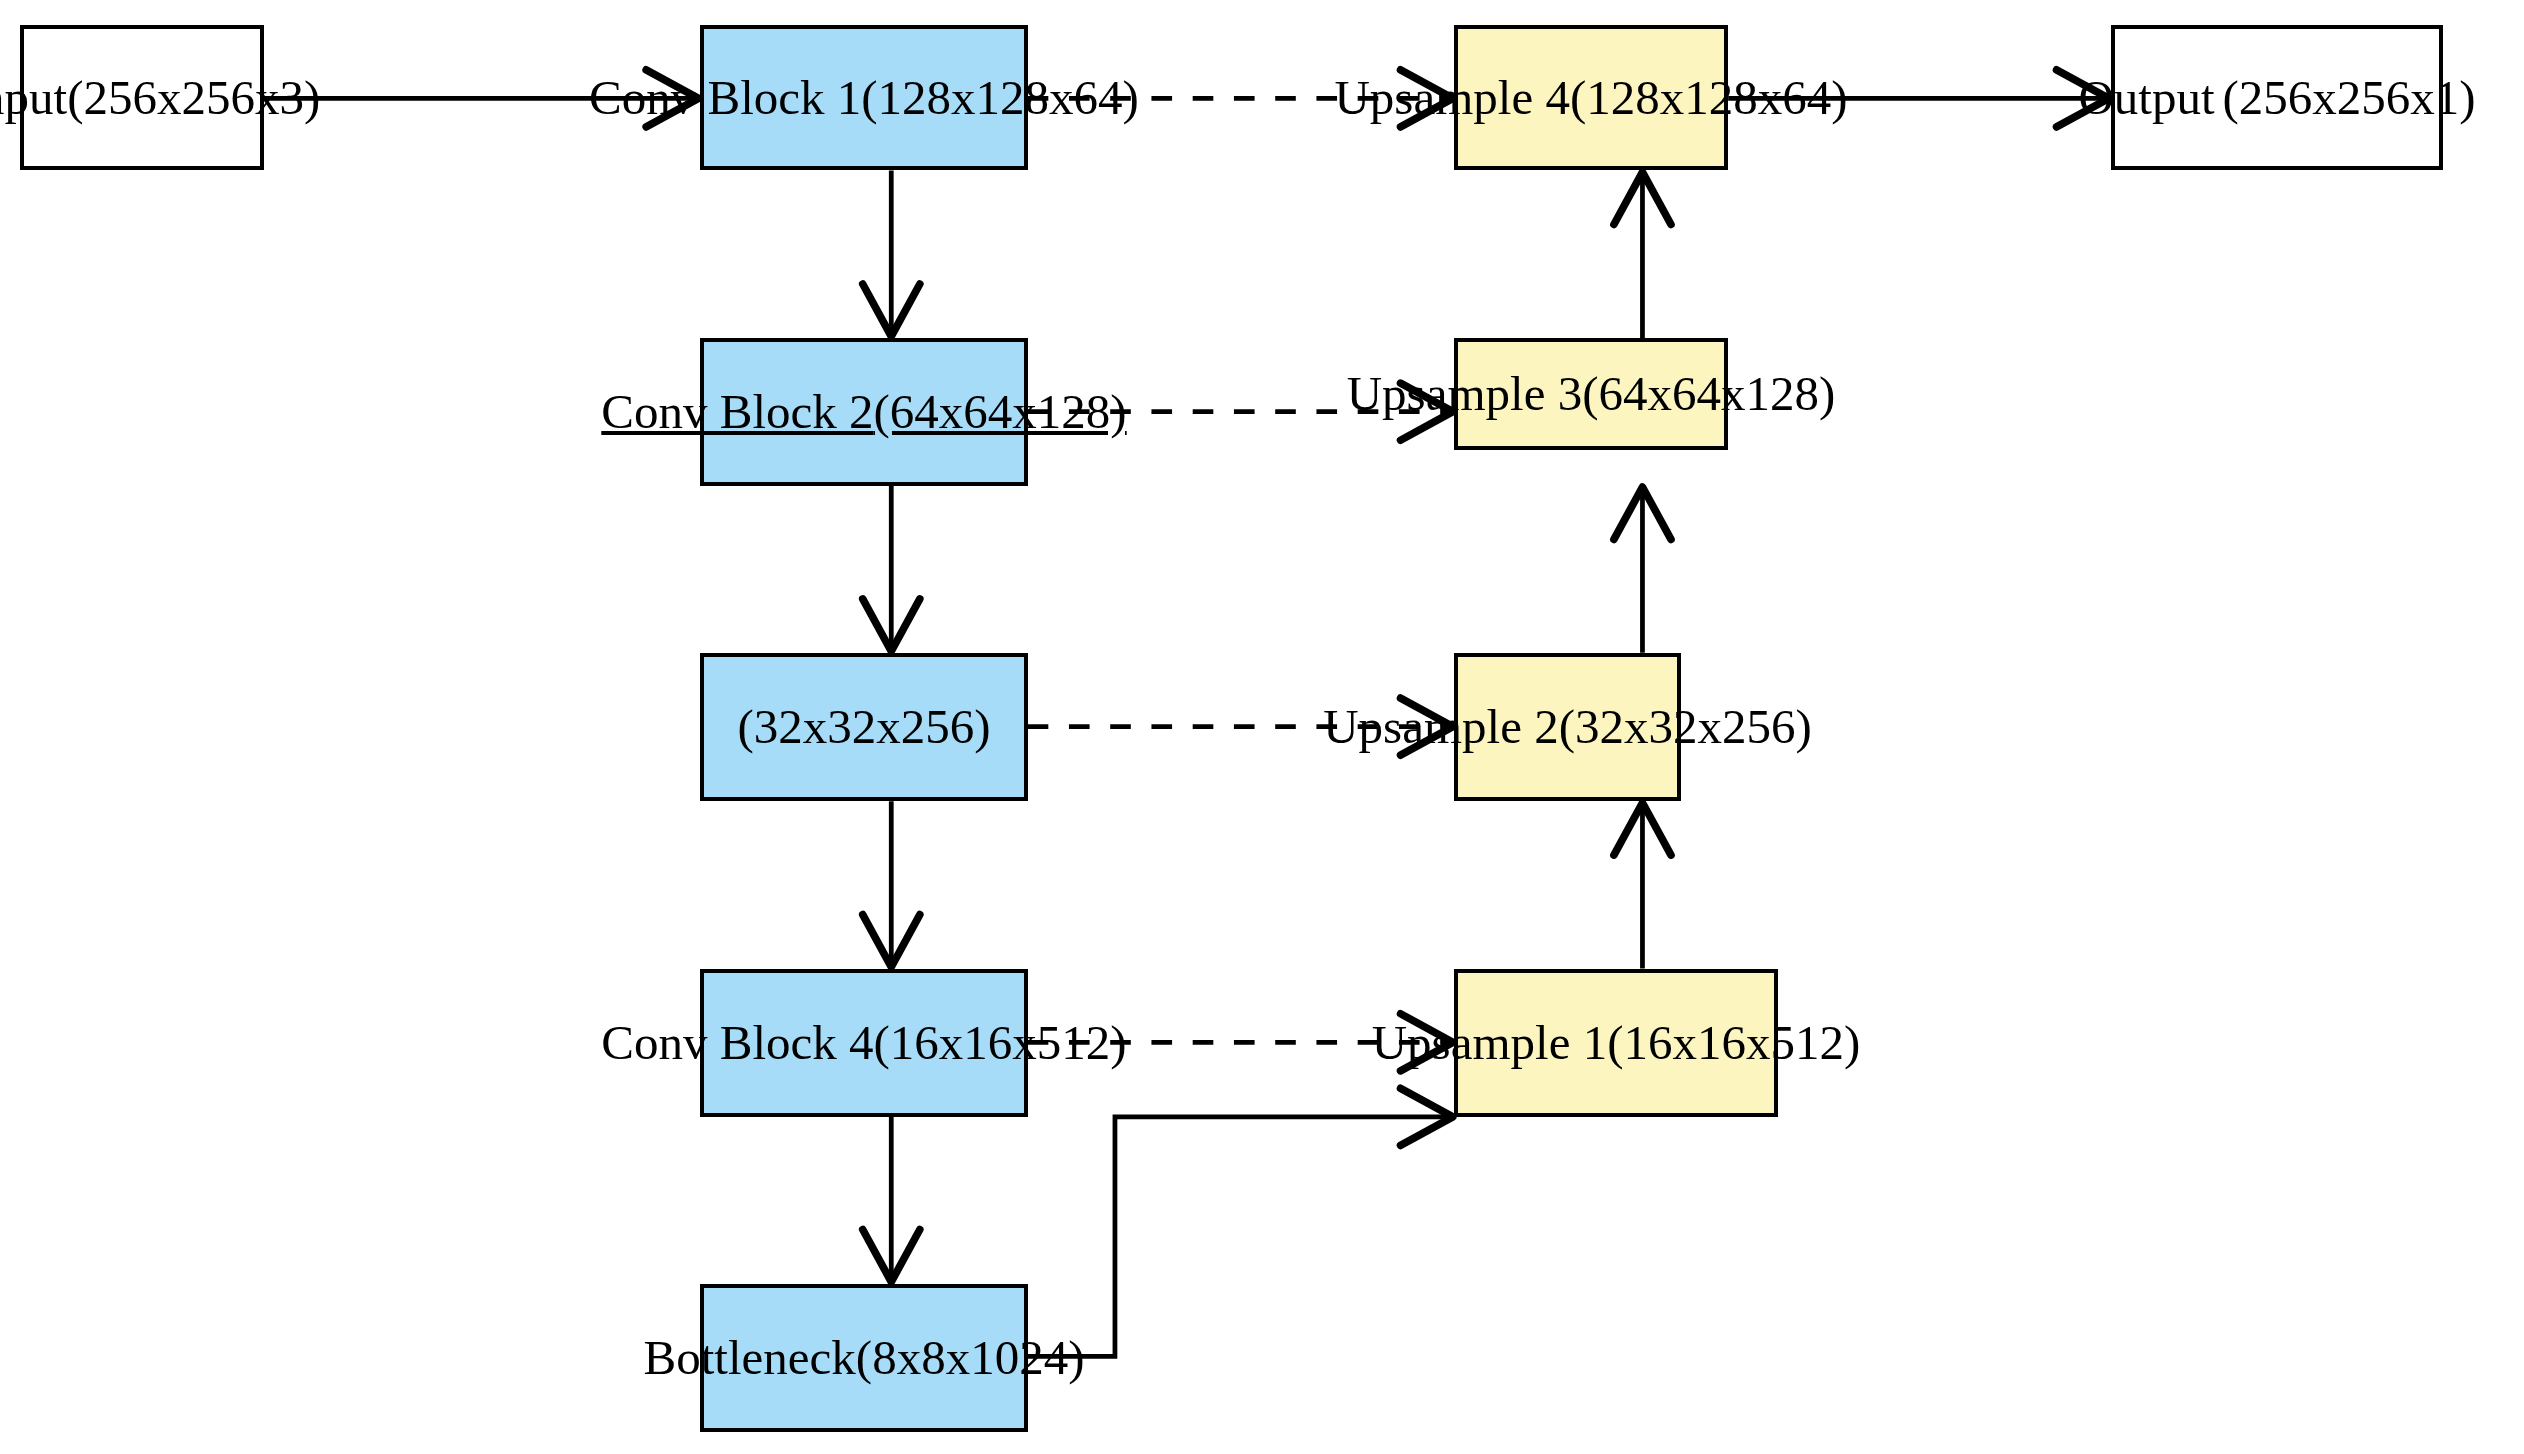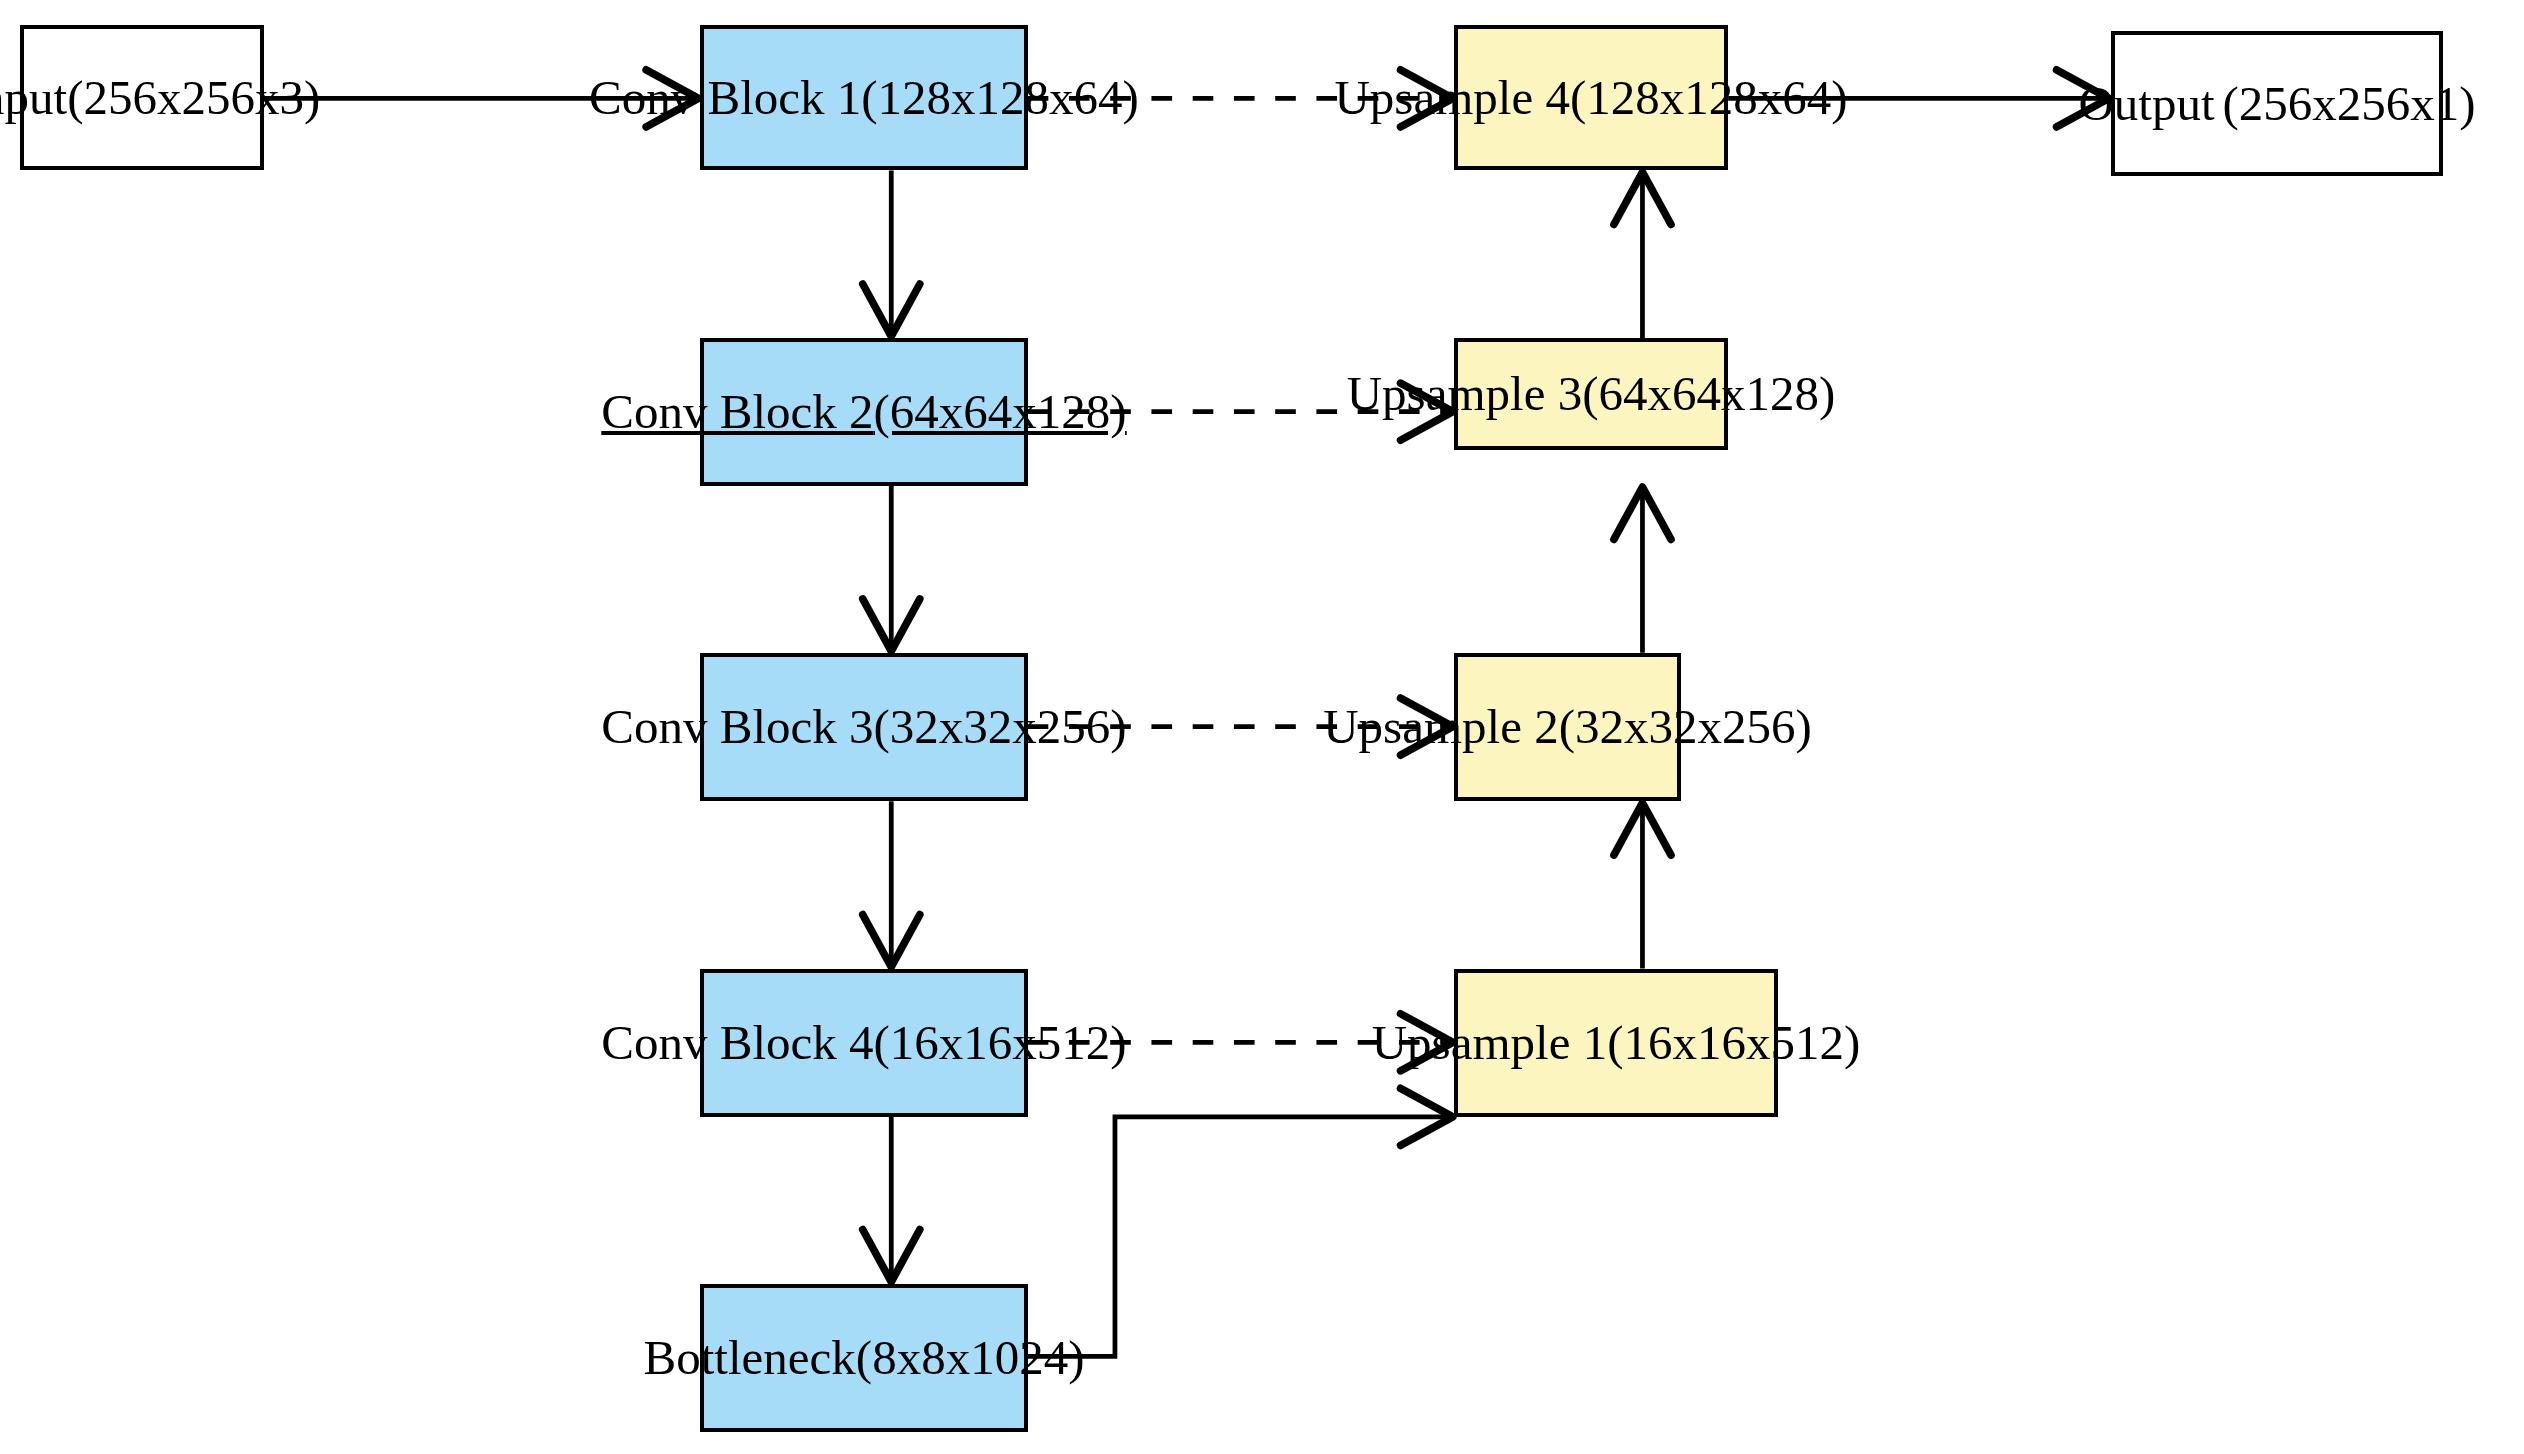--- a/index.html
+++ b/index.html
@@ -83,37 +83,36 @@
   <div class="node fill-blue" style="left: 700px; top: 25.4px; width: 328px; height: 145px; background: rgb(166, 220, 247); border-color: rgb(0, 0, 0);">
     <div class="t1">Conv Block 1</div>
     <div class="t2">(128x128x64)</div>
   </div>
 
   <div class="node fill-yellow" style="left: 1454px; top: 25.4px; width: 274px; height: 145px; background: rgb(252, 245, 192); border-color: rgb(0, 0, 0);">
     <div class="t1">Upsample 4</div>
     <div class="t2">(128x128x64)</div>
   </div>
 
-  <div class="node fill-white" style="left: 2111px; top: 31px; width: 332px; height: 145px; background: rgb(255, 255, 255); border-color: rgb(0, 0, 0); gap: 8px;">
+  <div class="node fill-white" style="left: 2111px; top: 25px; width: 332px; height: 145px; background: rgb(255, 255, 255); border-color: rgb(0, 0, 0); gap: 8px;">
     <div class="t1">Output</div>
     <div class="t2">(256x256x1)</div>
   </div>
 
   <div class="node fill-blue" style="left: 700px; top: 338px; width: 328px; height: 148px; background: rgb(166, 220, 247); border-color: rgb(0, 0, 0); text-decoration: underline;">
     <div class="t1">Conv Block 2</div>
     <div class="t2">(64x64x128)</div>
   </div>
 
   <div class="node fill-yellow" style="left: 1454px; top: 338px; width: 274px; height: 112px; background: rgb(252, 245, 192); border-color: rgb(0, 0, 0);">
     <div class="t1">Upsample 3</div>
     <div class="t2">(64x64x128)</div>
   </div>
 
   <div class="node fill-blue" style="left: 700px; top: 653px; width: 328px; height: 148px; background: rgb(166, 220, 247); border-color: rgb(0, 0, 0);">
-    <div class="t1">Conv Block 3</div>
     <div class="t2">(32x32x256)</div>
   </div>
 
   <div class="node fill-yellow" style="left: 1454px; top: 653px; width: 227px; height: 148px; background: rgb(252, 245, 192); border-color: rgb(0, 0, 0);">
     <div class="t1">Upsample 2</div>
     <div class="t2">(32x32x256)</div>
   </div>
 
   <div class="node fill-blue" style="left: 700px; top: 969px; width: 328px; height: 148px; background: rgb(166, 220, 247); border-color: rgb(0, 0, 0); text-align: right;">
     <div class="t1">Conv Block 4</div>

